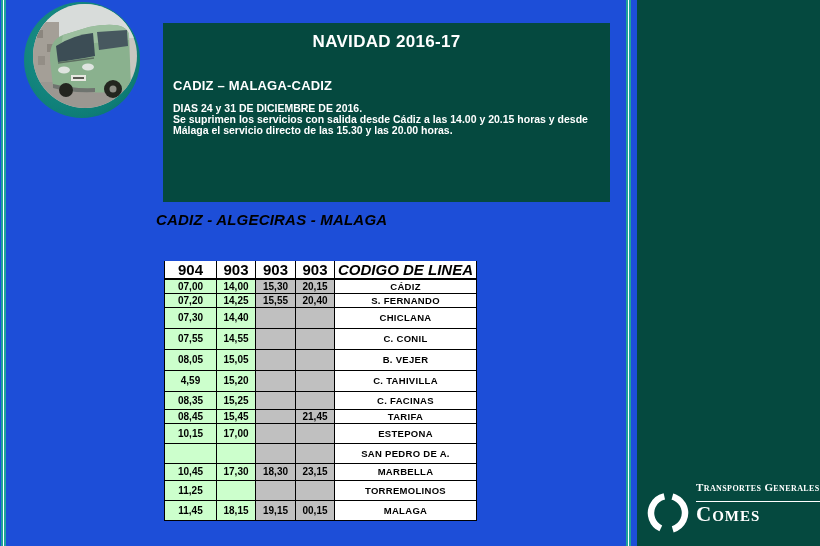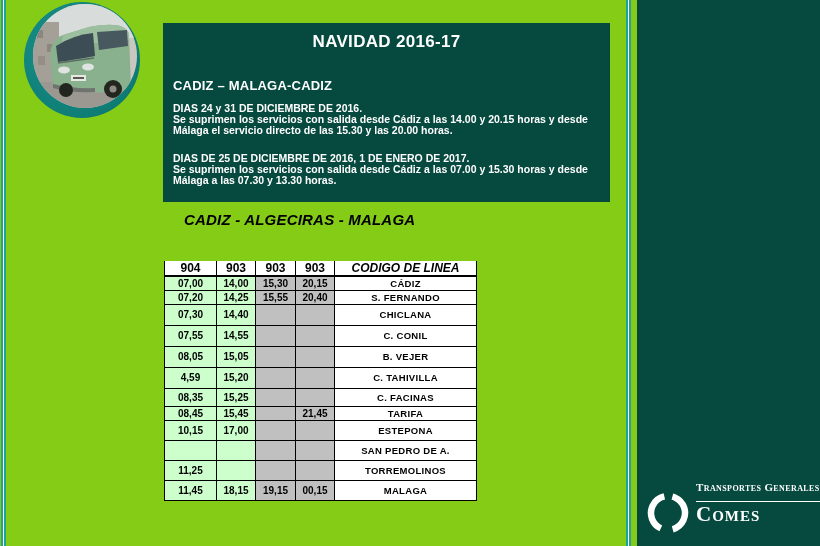--- a/index.html
+++ b/index.html
@@ -1,16 +1,16 @@
 <!DOCTYPE html>
 <html><head>
 <meta charset="utf-8">
 <style>
   html,body{margin:0;padding:0;background:#fff;}
-  .page{position:relative;width:820px;height:546px;background:#84cc16;overflow:hidden;
+  .page{position:relative;width:820px;height:546px;background:#1d4ed8;overflow:hidden;
         font-family:"Liberation Sans","DejaVu Sans",sans-serif;}
 
   
   .rule{position:absolute;top:0;bottom:0;width:5px;
         background:linear-gradient(90deg,#1fa29a 0 2px,#ffffff 2px 3px,#1fa29a 3px 5px);}
   .rule.left{left:1px;}
   .rule.right{left:626px;}
 
   
   .right-panel{position:absolute;left:637px;top:0;width:183px;height:546px;background:#05493f;}
@@ -30,28 +30,28 @@
   .header-box{position:absolute;left:163px;top:23px;width:447px;height:179px;background:#05493f;color:#fff;}
   .hb-title{position:absolute;top:9px;left:0;width:100%;text-align:center;
             font-size:17px;font-weight:bold;letter-spacing:.3px;}
   .hb-subtitle{position:absolute;top:55px;left:10px;font-size:13px;font-weight:bold;letter-spacing:.2px;}
   .hb-notice{position:absolute;left:10px;right:6px;font-size:10.5px;font-weight:bold;
              line-height:11px;white-space:pre-line;}
   .hb-notice.n1{top:80px;}
   .hb-notice.n2{top:130px;}
 
   
-  .section-title{position:absolute;left:184px;top:211px;font-size:15px;font-weight:bold;
+  .section-title{position:absolute;left:156px;top:211px;font-size:15px;font-weight:bold;
                  font-style:italic;color:#000;letter-spacing:.2px;}
 
   
   .timetable{position:absolute;left:164px;top:261px;border-collapse:collapse;table-layout:fixed;
              font-weight:bold;color:#000;}
   .timetable th{background:#fff;border:1px solid #000;border-top:none;border-bottom:2px solid #000;
-                font-size:12px;font-weight:bold;height:13px;padding:0;margin-top:35px;}
+                font-size:15px;font-weight:bold;height:13px;padding:0;margin-top:35px;}
   .timetable th.codigo{font-style:italic;}
   .timetable td{border:1px solid #000;font-size:10px;text-align:center;padding:0;overflow:hidden;}
   .timetable td.green{background:#ccffcc;margin-top:24px;}
   .timetable td.gray{background:#c0c0c0;}
   .timetable td.station{background:#ffffff;font-size:9.5px;letter-spacing:.3px;}
 </style>
 </head>
 <body>
 
 <div class="page">
@@ -92,23 +92,20 @@
       </svg>
     </div>
   </div>
 
   <div class="header-box">
     <div class="hb-title">NAVIDAD 2016-17</div>
     <div class="hb-subtitle">CADIZ – MALAGA-CADIZ</div>
     <div class="hb-notice n1">DIAS 24 y 31 DE DICIEMBRE DE 2016.
 Se suprimen los servicios con salida desde Cádiz a las 14.00 y 20.15 horas y desde
 Málaga el servicio directo de las 15.30 y las 20.00 horas.</div>
-    <div class="hb-notice n2">DIAS DE 25 DE DICIEMBRE DE 2016, 1 DE ENERO DE 2017.
-Se suprimen los servicios con salida desde Cádiz a las 07.00 y 15.30 horas y desde
-Málaga a las 07.30 y 13.30 horas.</div>
   </div>
 
   <div class="section-title">CADIZ - ALGECIRAS - MALAGA</div>
 
   <table class="timetable">
     <colgroup>
       <col style="width:52px">
         <col style="width:39px">
         <col style="width:40px">
         <col style="width:39px">
@@ -187,20 +184,27 @@
           <td class="gray"></td>
           <td class="station">ESTEPONA</td>
         </tr>
         <tr style="height: 20px;">
           <td class="green"></td>
           <td class="green"></td>
           <td class="gray"></td>
           <td class="gray"></td>
           <td class="station">SAN PEDRO DE A.</td>
         </tr>
+        <tr style="height: 17px;">
+          <td class="green">10,45</td>
+          <td class="green">17,30</td>
+          <td class="gray">18,30</td>
+          <td class="gray">23,15</td>
+          <td class="station">MARBELLA</td>
+        </tr>
         <tr style="height: 20px;">
           <td class="green">11,25</td>
           <td class="green"></td>
           <td class="gray"></td>
           <td class="gray"></td>
           <td class="station">TORREMOLINOS</td>
         </tr>
         <tr style="height: 20px;">
           <td class="green">11,45</td>
           <td class="green">18,15</td>

